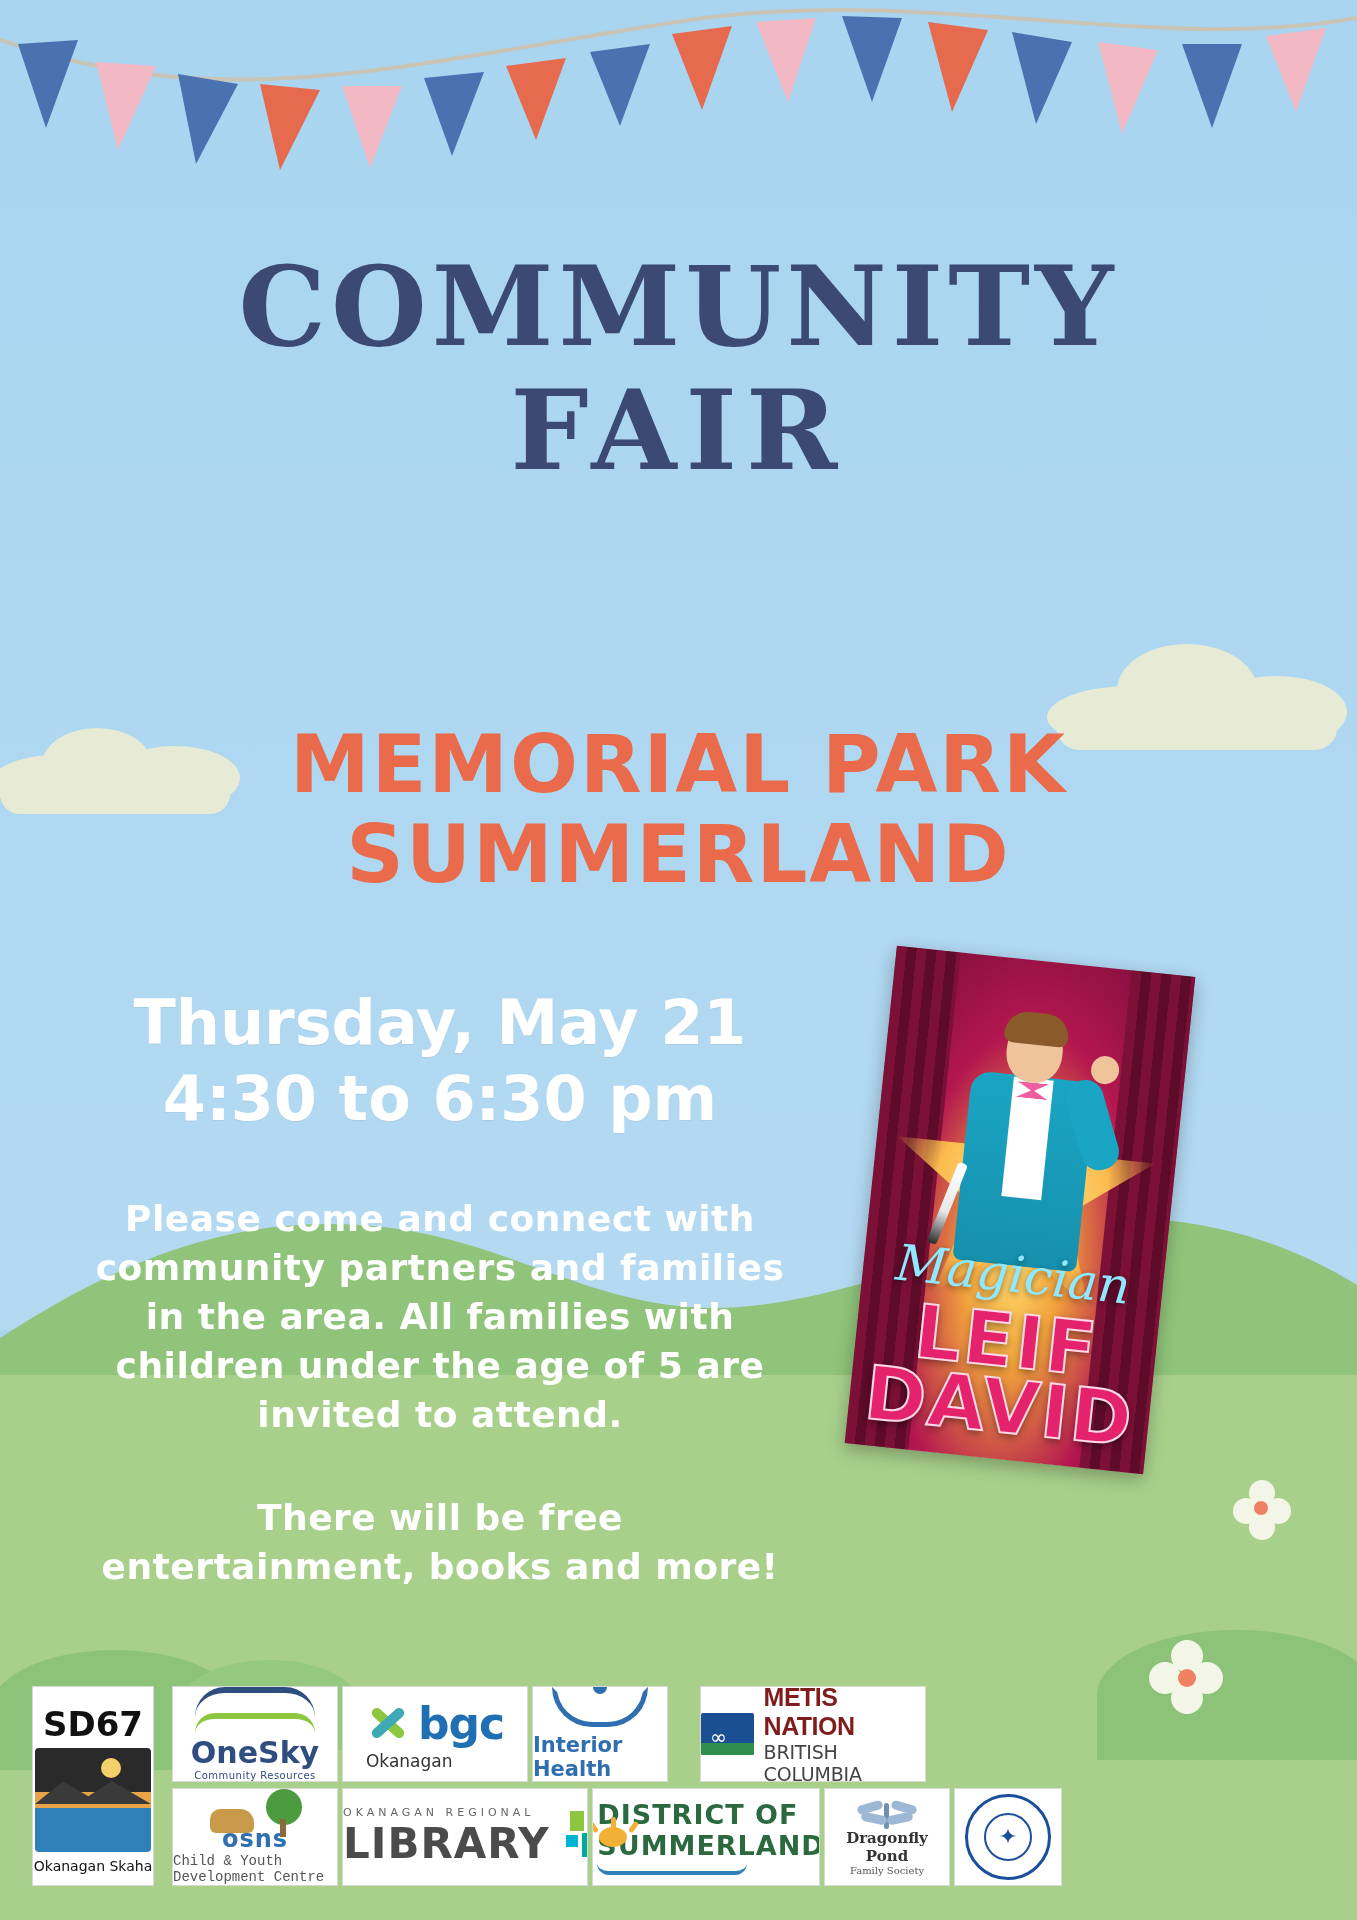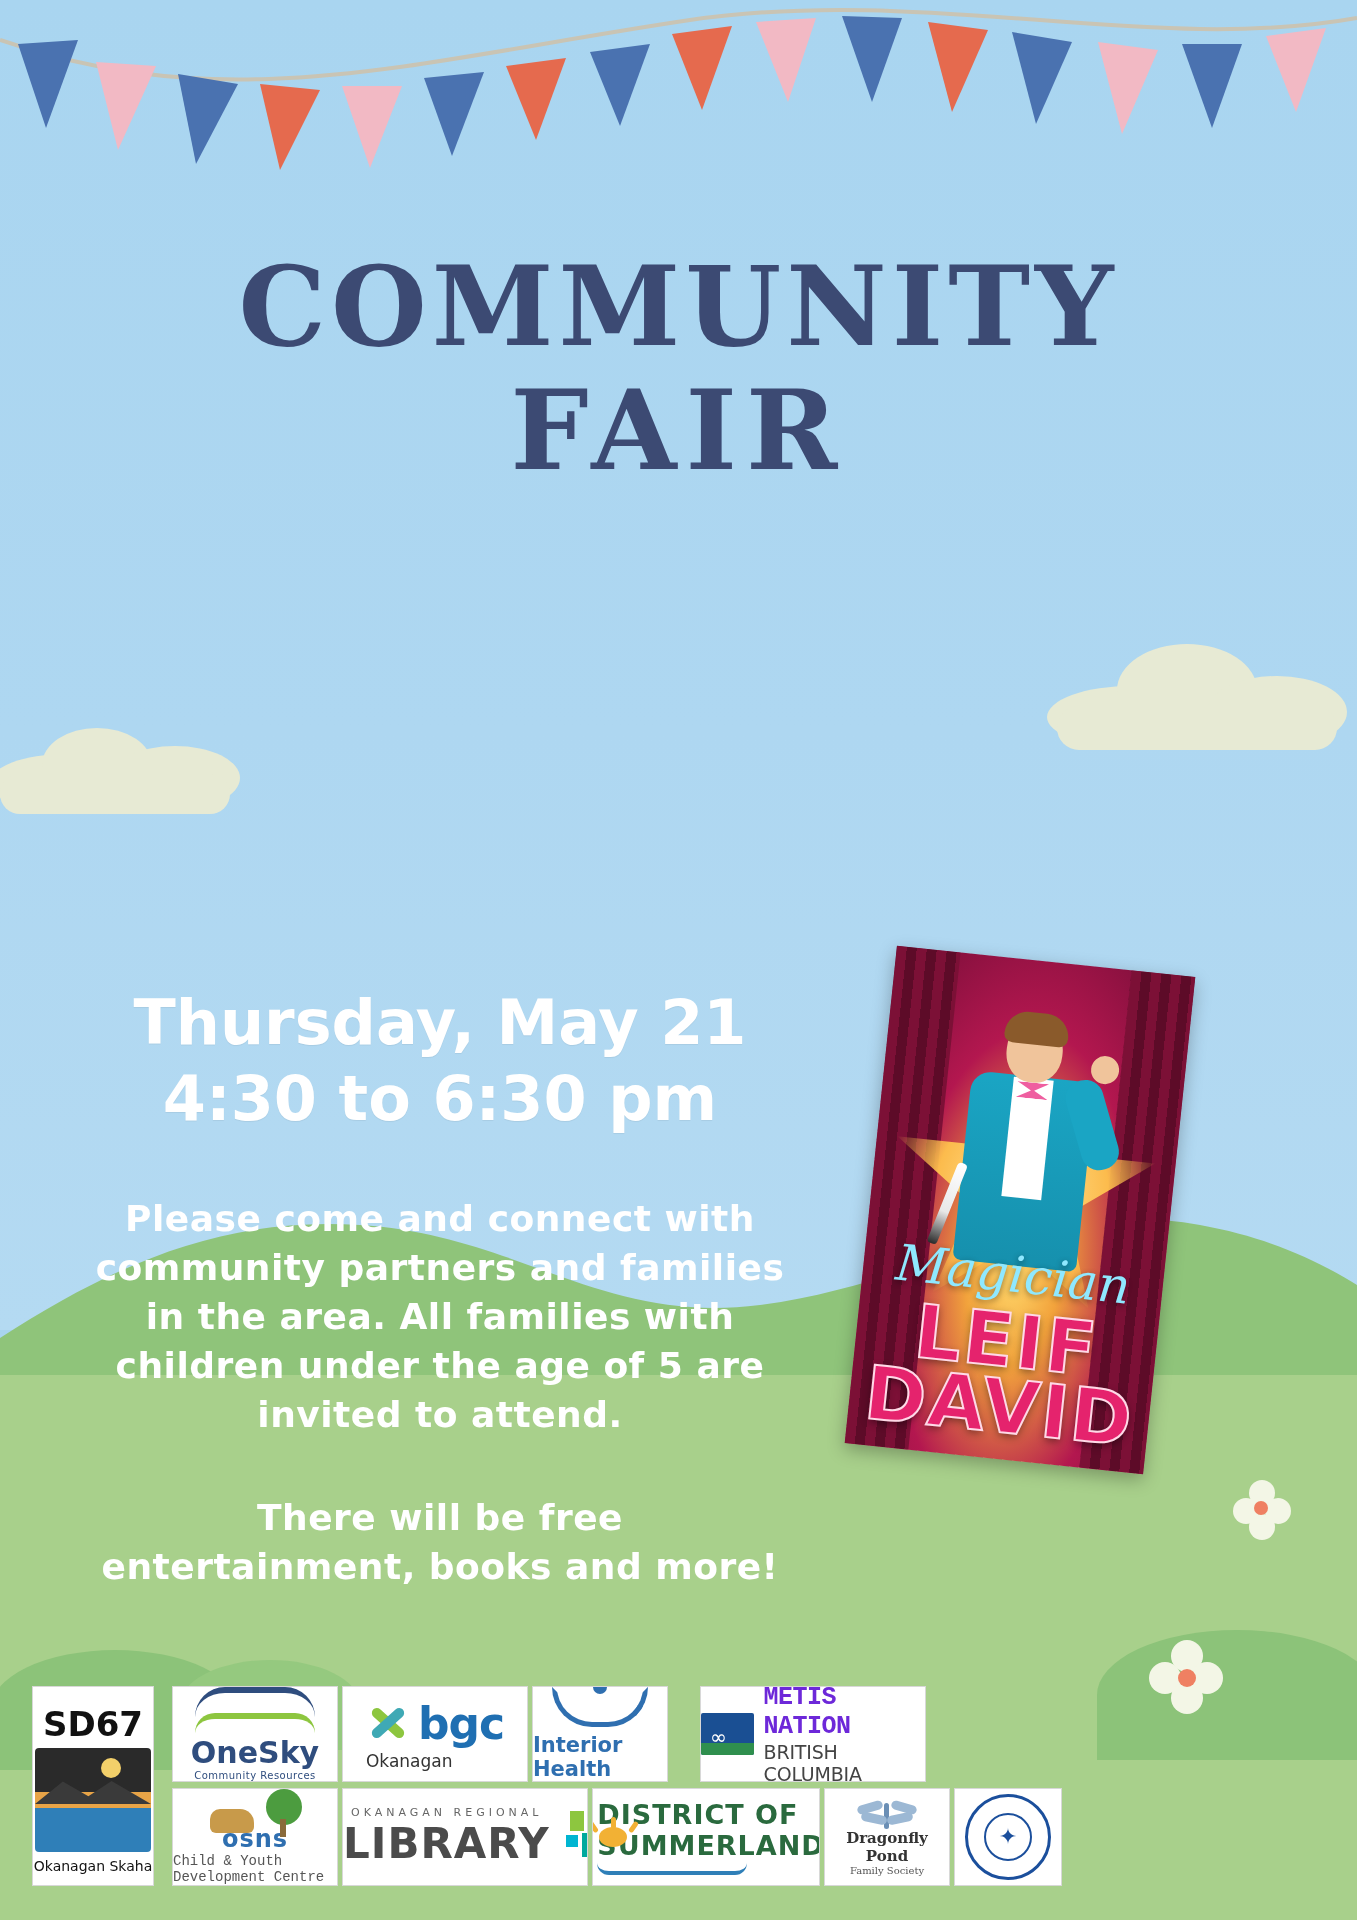--- a/index.html
+++ b/index.html
@@ -308,36 +308,36 @@
     border-radius: 0 0 60px 60px; position: relative;
   }
   #logo-ih .swoosh .dot { position: absolute; left: 50%; margin-left: -7px; top: -22px; width: 14px; height: 24px; background: #2f6fb0; border-radius: 8px; }
   #logo-ih .name { font-family: "DejaVu Sans", sans-serif; font-weight: 700; font-size: 21px; color: #2f6fb0; margin-top: 6px;}
 
   
   #logo-metis { left: 680px; top: 18px; width: 226px; height: 96px; }
   #logo-metis .flagbox { width: 58px; height: 42px; background: #1a4f93; margin-right: 10px; position: relative; border-radius: 2px; overflow:hidden;}
   #logo-metis .flagbox .inf { position: absolute; left: 9px; top: 12px; font-size: 20px; color: #fff; font-family:"DejaVu Sans",sans-serif;}
   #logo-metis .flagbox .g { position:absolute; left:0; bottom:0; width:100%; height:12px; background:#2f8f4e;}
-  #logo-metis .t1 { font-family: Liberation Mono, monospace; font-weight: 700; font-size: 25px; color: #6d28d9; letter-spacing: -.5px;}
+  #logo-metis .t1 { font-family: Liberation Sans, sans-serif; font-weight: 700; font-size: 25px; color: #7f1d1d; letter-spacing: -.5px;}
   #logo-metis .t2 { font-family: "DejaVu Sans", sans-serif; font-size: 19px; color: #444; letter-spacing: -.2px;}
 
   
   #logo-osns { left: 152px; top: 120px; width: 166px; height: 98px; flex-direction: column; }
   #logo-osns .art { width: 110px; height: 48px; position: relative; }
   #logo-osns .art .tree { position:absolute; right: 8px; top: 0; width: 36px; height: 36px; border-radius: 50%; background:#4c9c3f; }
   #logo-osns .art .trunk { position:absolute; right: 24px; top: 30px; width: 6px; height: 18px; background:#8a6a3a; }
   #logo-osns .art .dog { position:absolute; left: 10px; top: 20px; width: 44px; height: 24px; background:#c89a4a; border-radius: 10px 14px 6px 6px; }
   #logo-osns .n1 { font-family: "DejaVu Sans", sans-serif; font-weight: 700; font-size: 24px; color: #2f6fb0; letter-spacing: 1px;}
   #logo-osns .n2 { font-family: Liberation Mono, monospace; font-size: 14px; color: #555; }
 
   
   #logo-library { left: 322px; top: 120px; width: 246px; height: 98px; }
   #logo-library .block { text-align: left; }
-  #logo-library .t1 { font-family: "DejaVu Sans", sans-serif; font-size: 11px; letter-spacing: 4px; color: #666; padding-left: 8px; }
+  #logo-library .t1 { font-family: "DejaVu Sans", sans-serif; font-size: 11px; letter-spacing: 4px; color: #666; }
   #logo-library .t2 { font-family: "DejaVu Sans", sans-serif; font-weight: 700; font-size: 42px; color: #4b4b4b; letter-spacing: 1px; }
   #logo-library .marks { margin-left: 10px; width: 44px; height: 52px; position: relative; }
   #logo-library .marks i { position: absolute; display:block; }
   #logo-library .marks .m1 { left: 10px; top: 0; width: 14px; height: 20px; background:#8dc63f; }
   #logo-library .marks .m2 { left: 28px; top: 4px; width: 12px; height: 14px; background:#ec008c; }
   #logo-library .marks .m3 { left: 6px; top: 24px; width: 12px; height: 12px; background:#00b5d1; }
   #logo-library .marks .m4 { left: 22px; top: 22px; width: 20px; height: 24px; background:#00a99d; }
 
   
   #logo-district { left: 572px; top: 120px; width: 228px; height: 98px; }
@@ -439,20 +439,24 @@
     <span class="petal" style="left:42px; top:22px; width:32px; height:32px;"></span>
     <span class="petal" style="left:22px; top:42px; width:32px; height:32px;"></span>
     <span class="center" style="left:29px; top:29px; width:18px; height:18px;"></span>
   </div>
 
   <div class="title-block">
     <h1 class="title-line l2">COMMUNITY</h1>
     <h1 class="title-line l3">FAIR</h1>
   </div>
 
+  <div class="subtitle-block">
+    <h2 class="subtitle-line">MEMORIAL PARK</h2>
+    <h2 class="subtitle-line">SUMMERLAND</h2>
+  </div>
 
   <div class="date-block">
     <p class="date-line">Thursday, May 21</p>
     <p class="date-line">4:30 to 6:30 pm</p>
   </div>
 
   <div class="body-copy">
     <p class="para1">Please come and connect with community partners and families in the area. All families with children under the age of 5 are invited to attend.</p>
     <p class="para2">There will be free entertainment, books and more!</p>
   </div>

